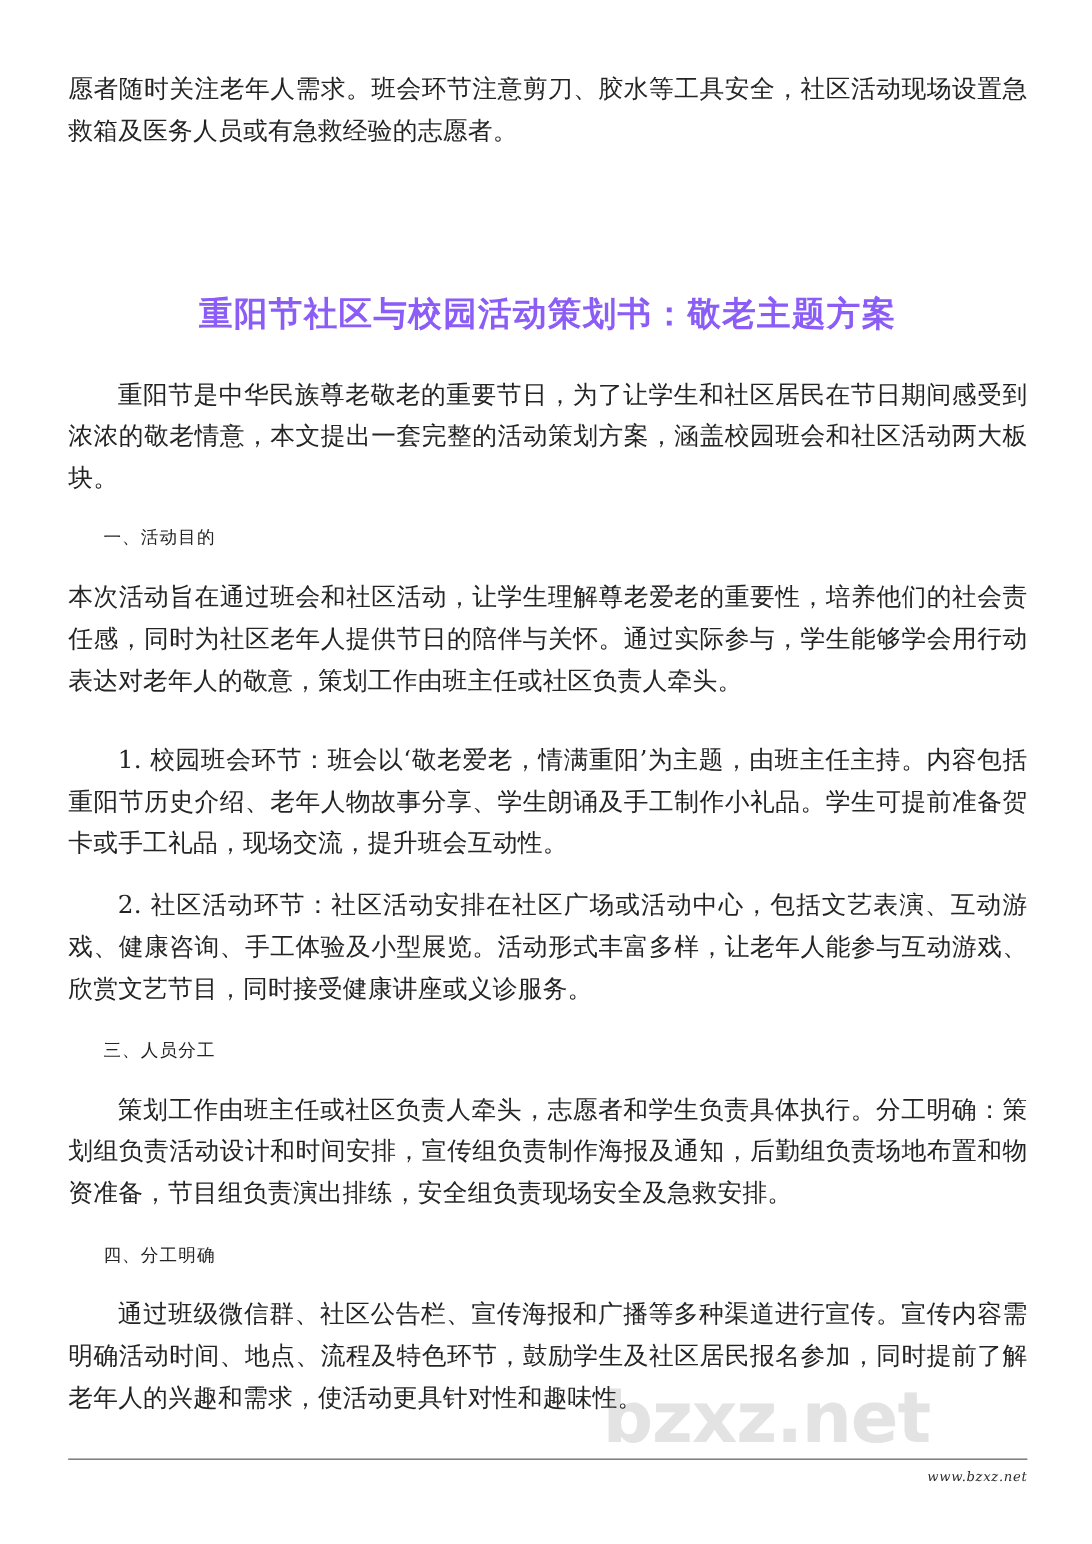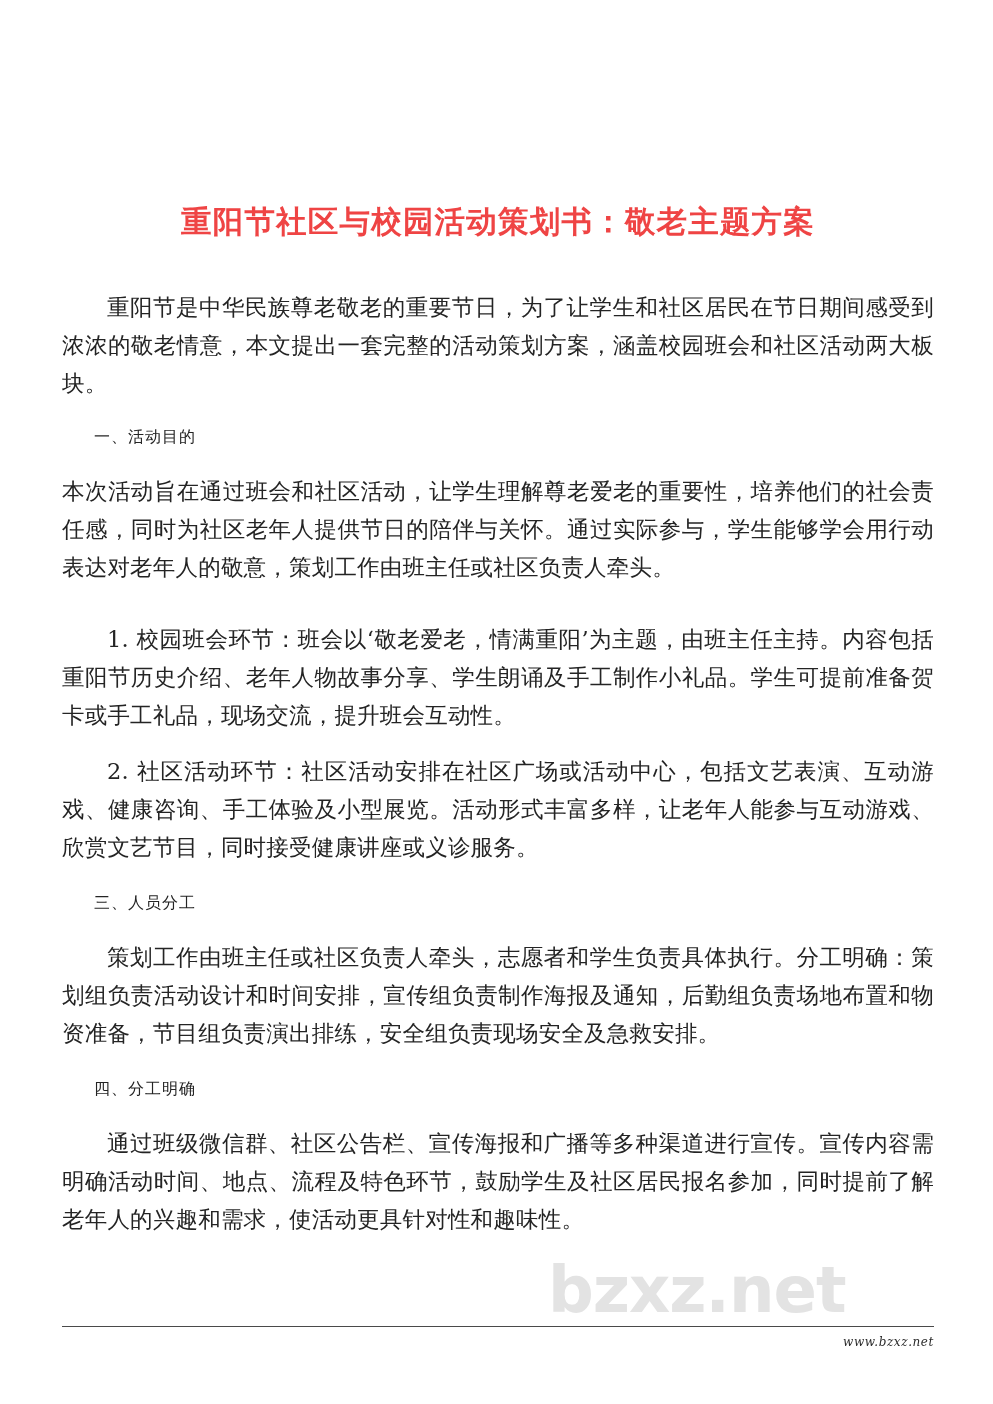--- a/index.html
+++ b/index.html
@@ -65,27 +65,27 @@
   }
   p.indent { text-indent: 2em; }
   p.noindent { text-indent: 0; }
 
   .gap-para { height: 18px; }
   .gap-big  { height: 104px; }
   .gap-sec  { height: 16px; }
 
   
   h1.doc-title {
-    margin: 16px;
+    margin: 4px;
     font-size: 30.5px;
     font-weight: 700;
     line-height: 42px;
     text-align: center;
     letter-spacing: 1.2px;
-    color: #ef4444;
+    color: #8b5cf6;
   }
   .title-gap-below { height: 30px; }
 
   
   h2.section {
     margin: 0;
     font-size: 16px;
     font-weight: 400;
     line-height: 38px;
     text-indent: 2em;
@@ -120,20 +120,21 @@
 <body>
 
 <div class="page">
 
   <div class="watermark">
     <div class="watermark-text">bzxz.net</div>
   </div>
 
   <div class="content">
 
+    <p class="body noindent">愿者随时关注老年人需求。班会环节注意剪刀、胶水等工具安全，社区活动现场设置急救箱及医务人员或有急救经验的志愿者。</p>
 
     <div class="gap-para"></div>
 
 
     <div class="gap-big"></div>
 
     <h1 class="doc-title">重阳节社区与校园活动策划书：敬老主题方案</h1>
 
     <div class="title-gap-below"></div>
 

